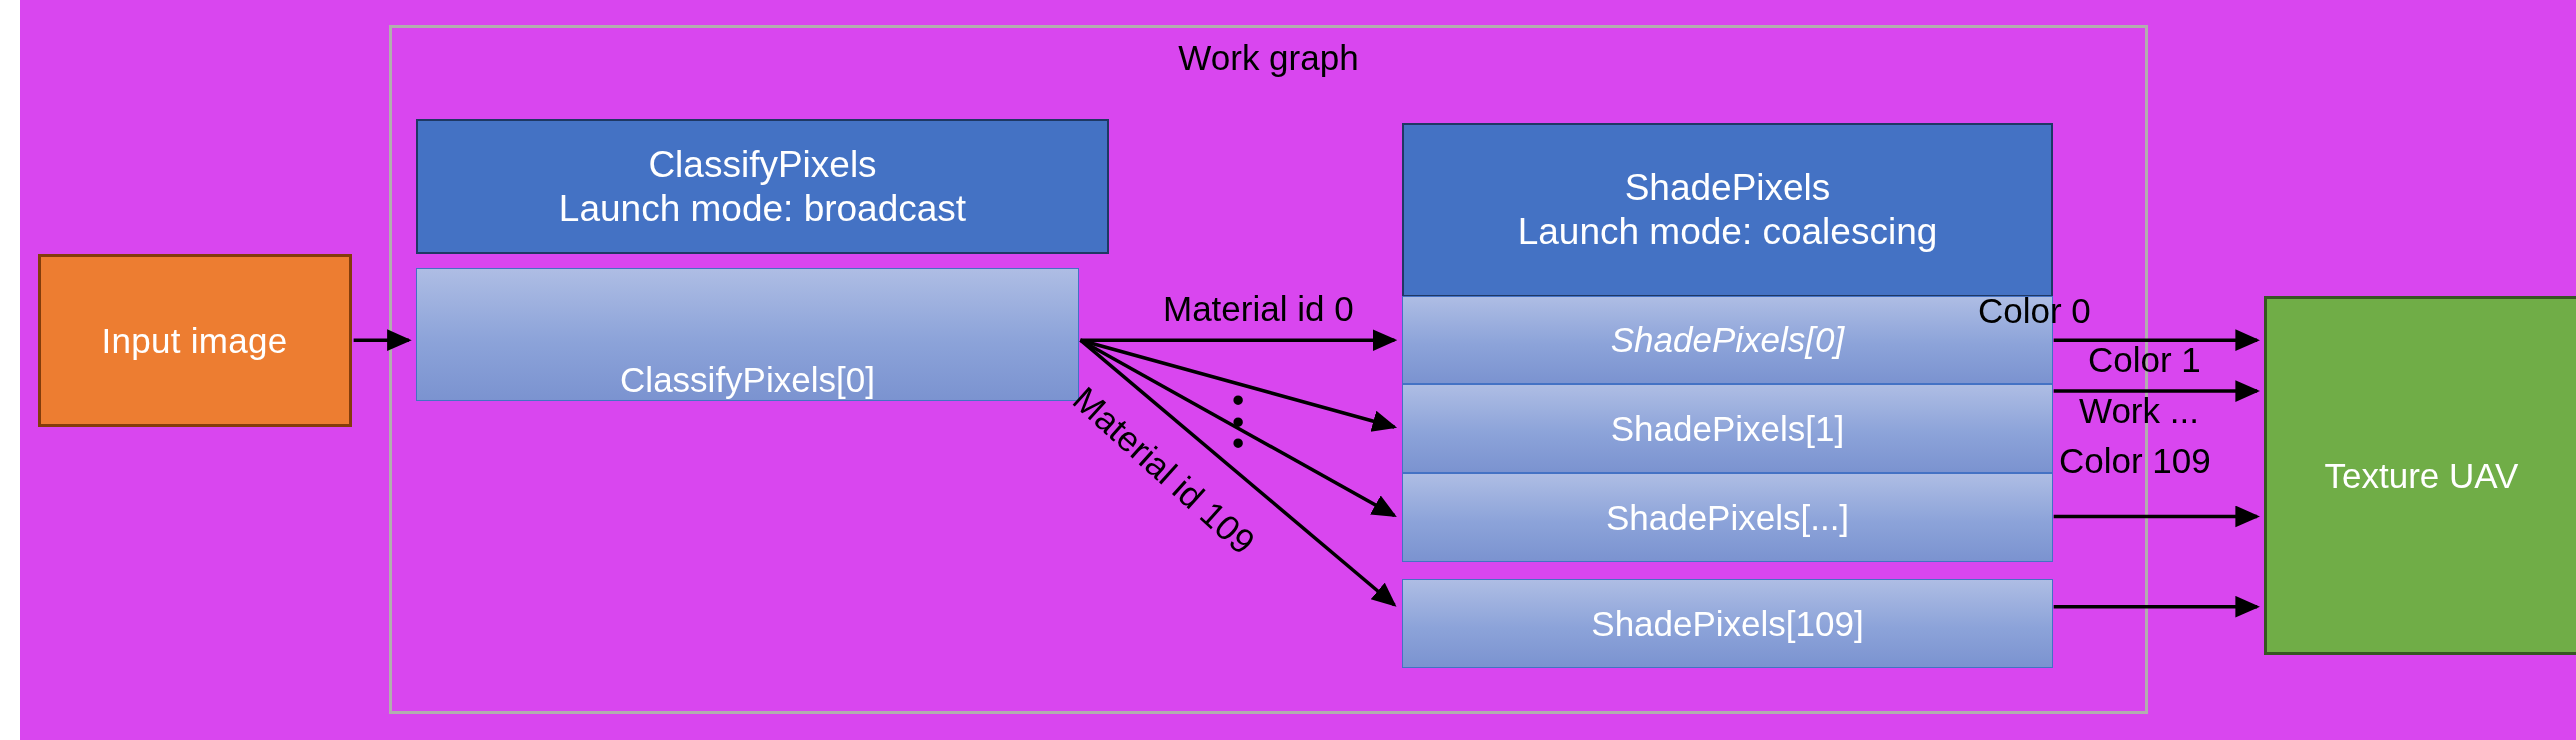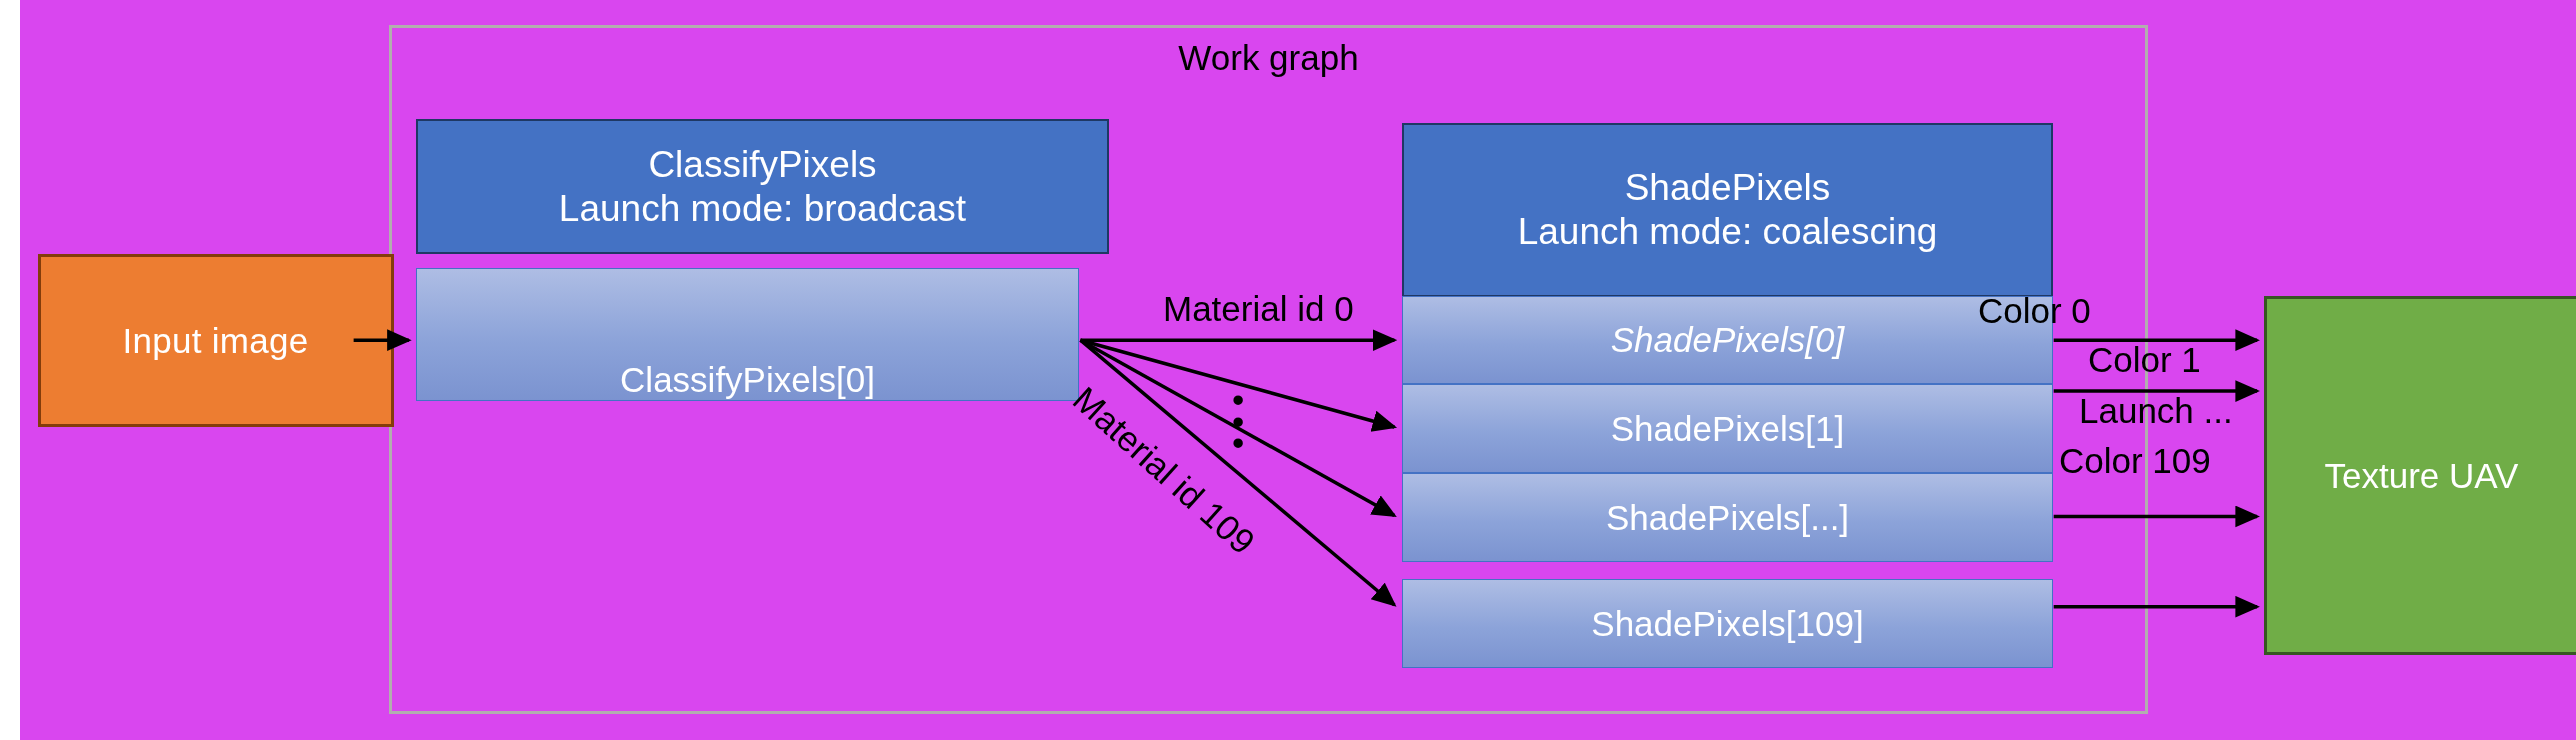--- a/index.html
+++ b/index.html
@@ -38,21 +38,21 @@
     font-size: 35px;
     color: #000000;
     line-height: 1.2;
     white-space: nowrap;
   }
 
   
   #input-image-box {
     left: 17.5px;
     top: 254px;
-    width: 356px;
+    width: 314px;
     height: 173px;
     background: #ED7D31;
     border: 3.5px solid #843C0B;
     box-sizing: border-box;
     display: flex;
     align-items: center;
     justify-content: center;
     color: #ffffff;
     font-size: 35px;
     letter-spacing: 0.3px;
@@ -233,17 +233,17 @@
   <div class="abs edge-label" id="label-material-109">Material id 109</div>
 
   <div class="abs vdots">
     <span>•</span>
     <span>•</span>
     <span>•</span>
   </div>
 
   <div class="abs edge-label" id="label-color-0">Color 0</div>
   <div class="abs edge-label" id="label-color-1">Color 1</div>
-  <div class="abs edge-label" id="label-color-dots">Launch ...</div>
+  <div class="abs edge-label" id="label-color-dots">Work ...</div>
   <div class="abs edge-label" id="label-color-109">Color 109</div>
 
 </div>
 
 
 </body></html>

